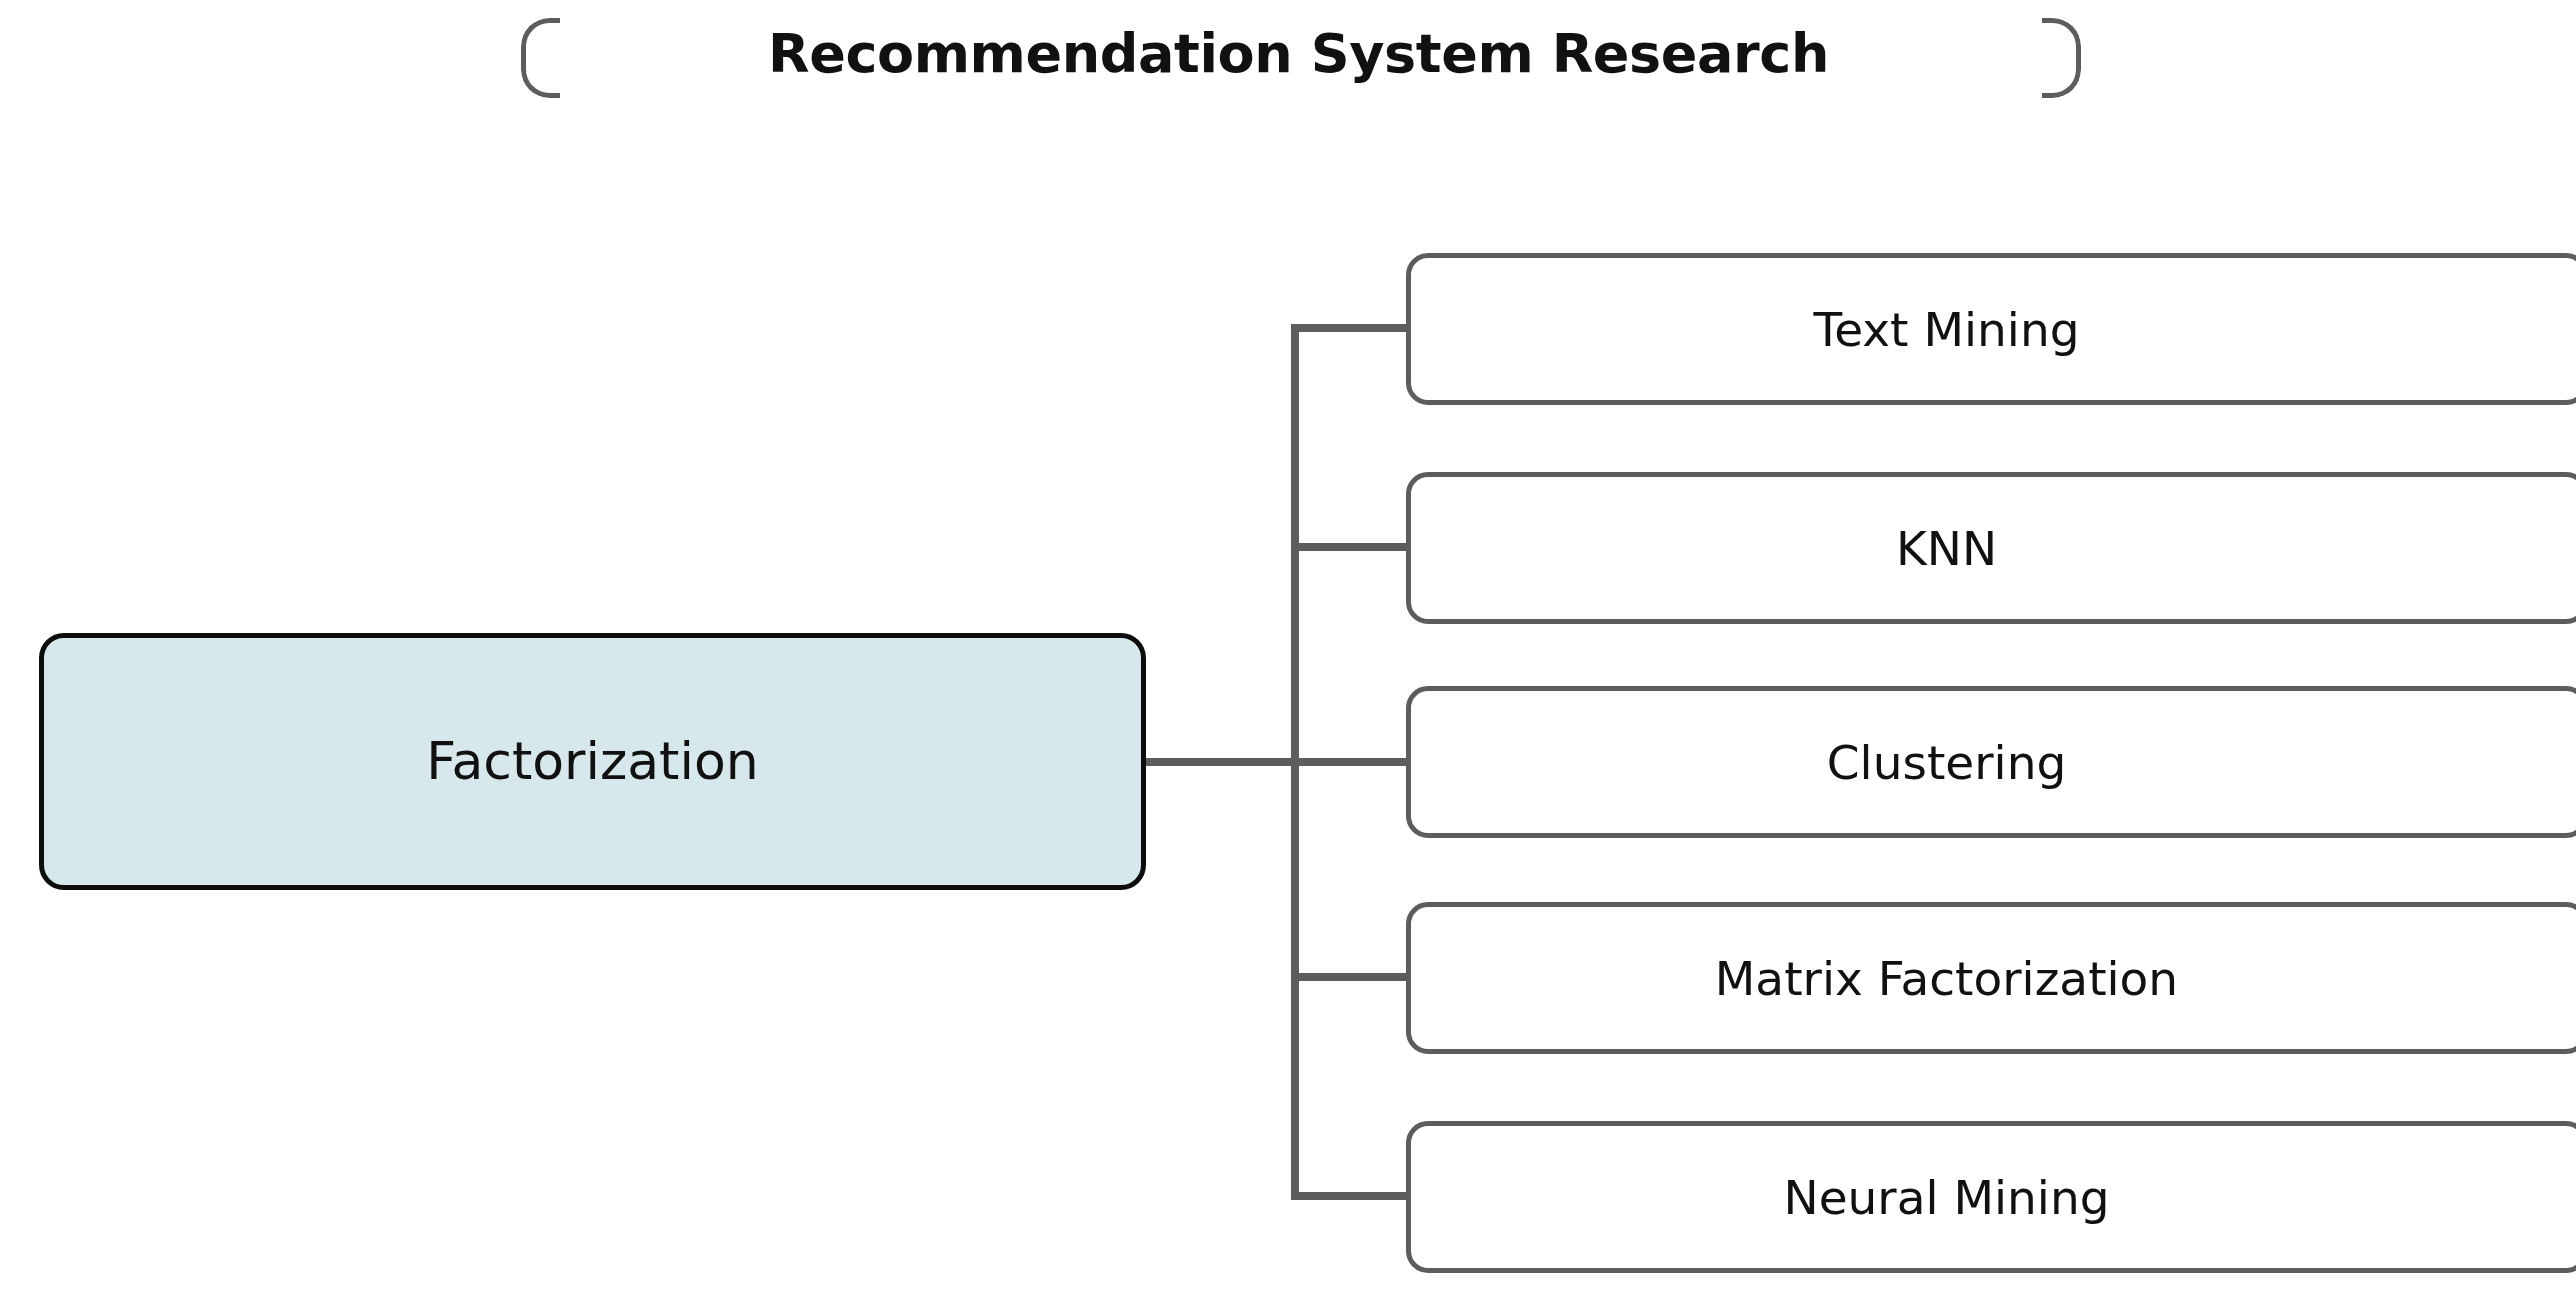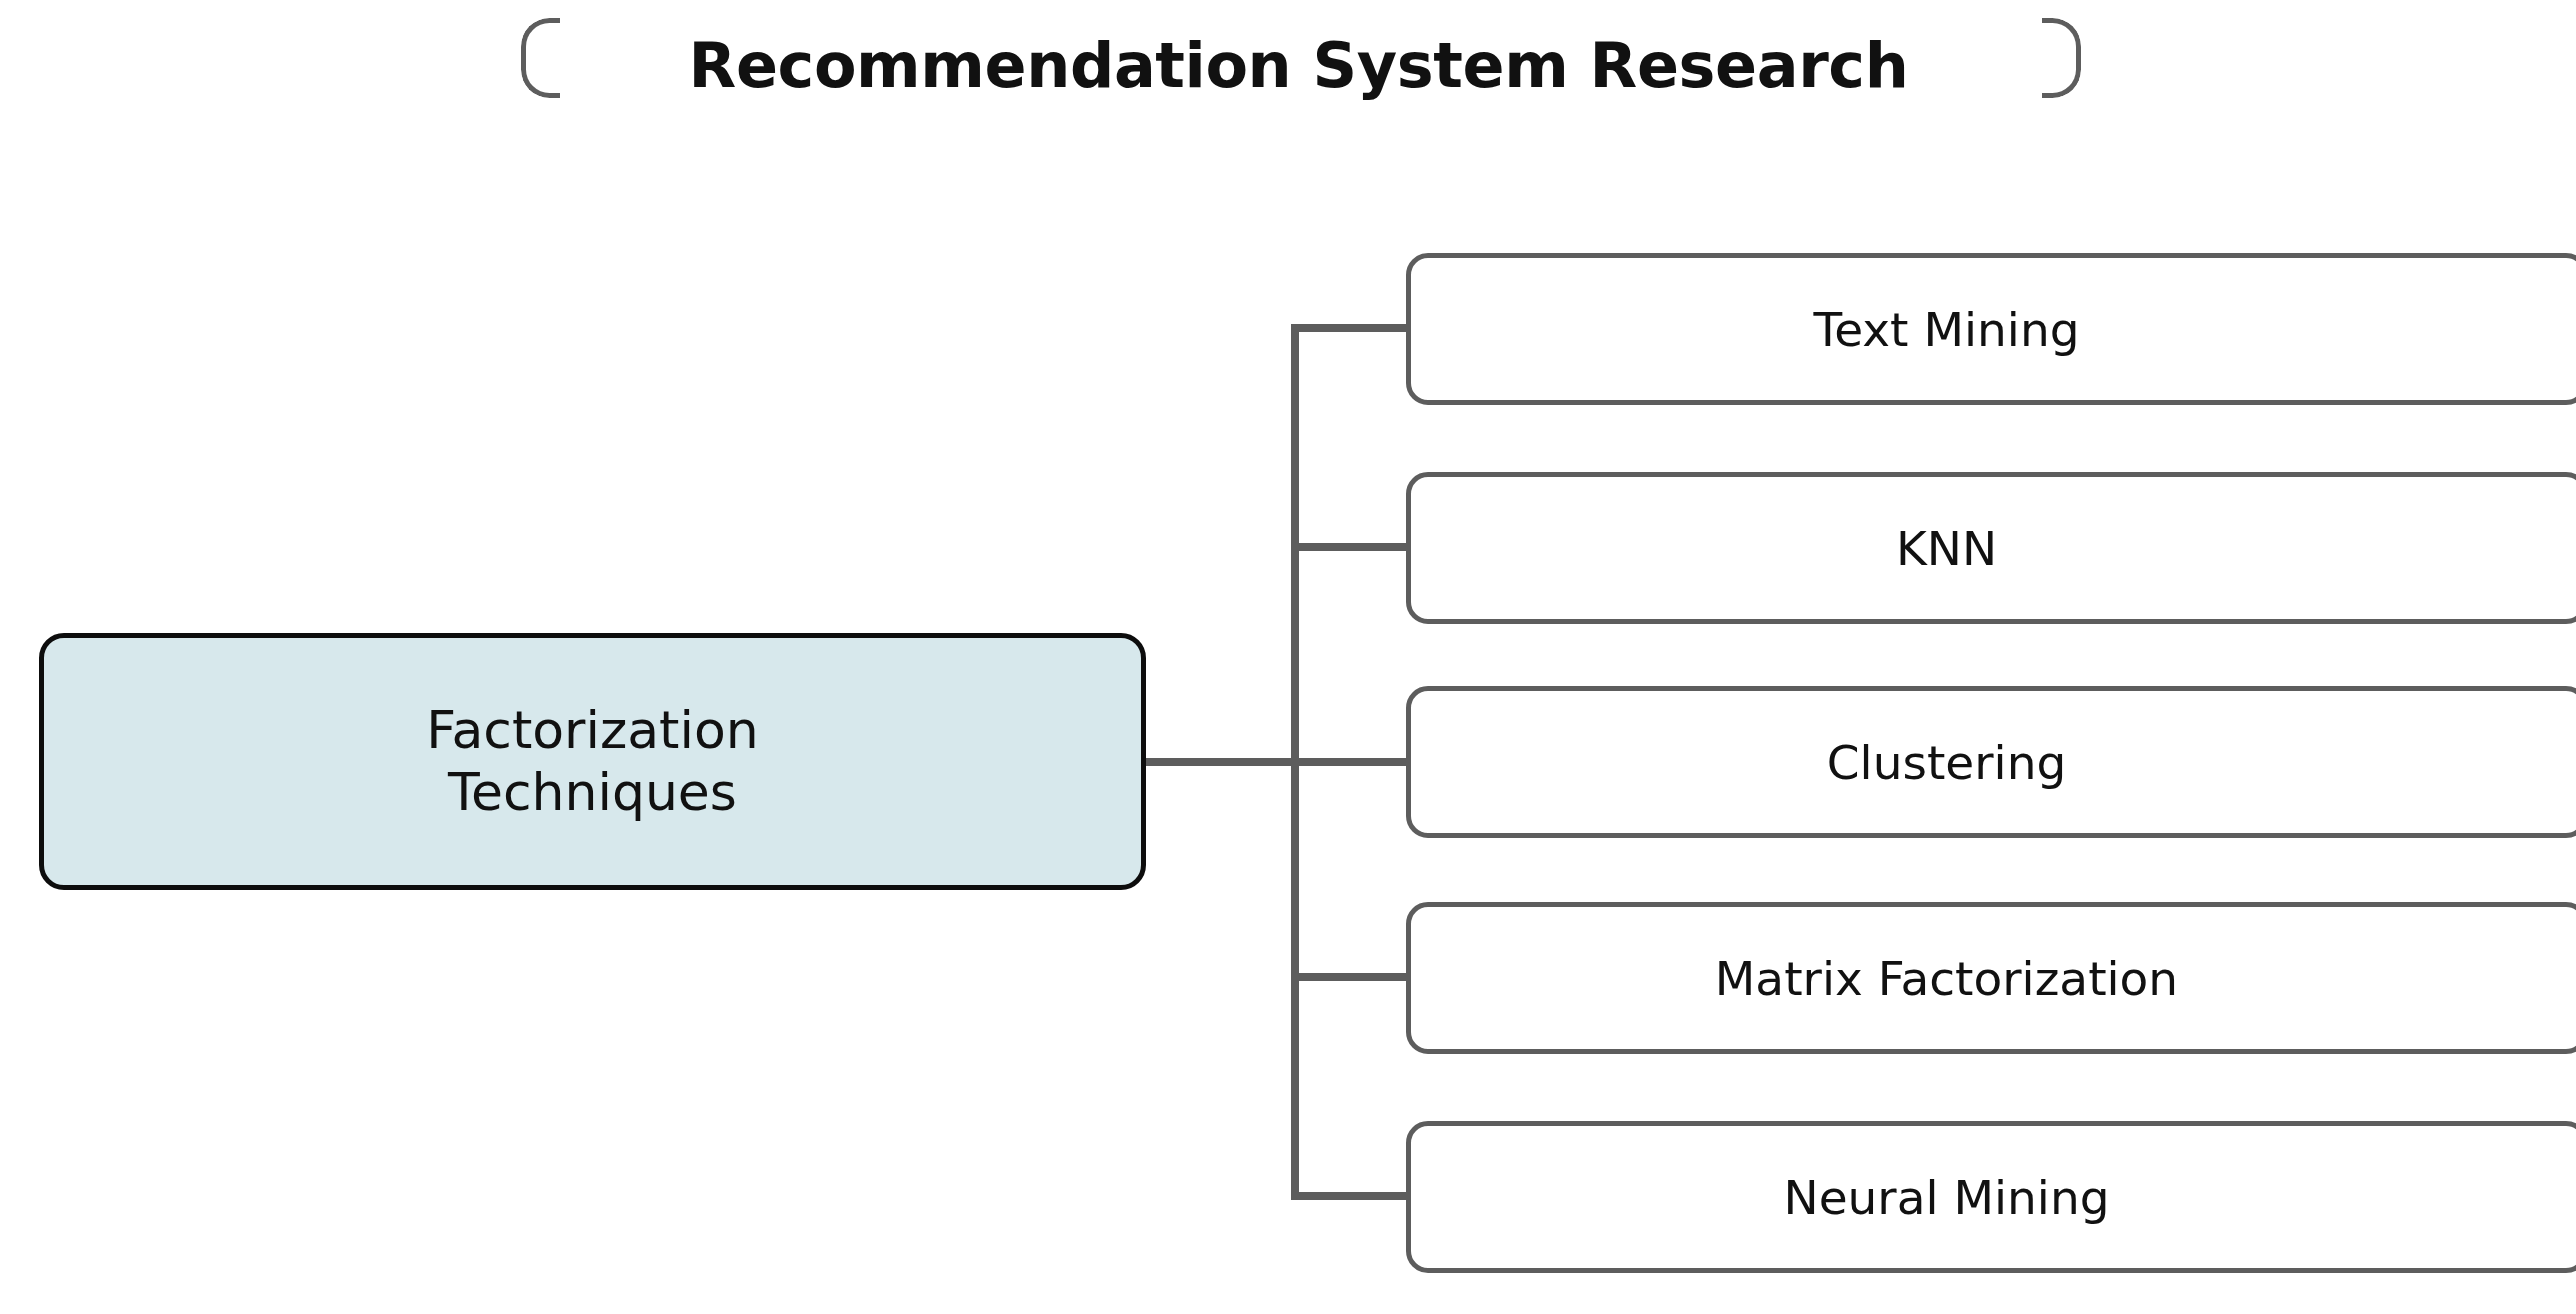--- a/index.html
+++ b/index.html
@@ -59,26 +59,26 @@
     -webkit-mask-image: linear-gradient(to left, #000 0 15px, transparent 15px 100%),
                         linear-gradient(to bottom, #000 0 18.4px, transparent 18.4px calc(100% - 18.4px), #000 calc(100% - 18.4px) 100%);
     mask-image: linear-gradient(to left, #000 0 15px, transparent 15px 100%),
                 linear-gradient(to bottom, #000 0 18.4px, transparent 18.4px calc(100% - 18.4px), #000 calc(100% - 18.4px) 100%);
     -webkit-mask-composite: source-over;
     mask-composite: add;
   }
   #title-text {
     position: absolute;
     left: 75px;
-    top: 23px;
+    top: 11px;
     width: 1441px;
     height: 70px;
     line-height: 70px;
     text-align: center;
-    font-size: 62px;
+    font-size: 54px;
     font-weight: bold;
     color: #111111;
     letter-spacing: -0.4px;
     white-space: nowrap;
   }
 
   
   #root-node {
     position: absolute;
     left: 39px;
@@ -154,21 +154,20 @@
 <div id="canvas">
 
   <div id="title-row">
     <div class="bracket left"></div>
     <div id="title-text">Recommendation System Research</div>
     <div class="bracket right"></div>
   </div>
 
   <div id="root-node">
     <div class="line">Factorization</div>
-    <div class="line">Techniques</div>
   </div>
 
   <div id="root-stem" class="conn"></div>
   <div id="trunk" class="conn"></div>
 
   <div class="conn branch" style="top:324px;"></div>
   <div class="conn branch" style="top:543px;"></div>
   <div class="conn branch" style="top:758px;"></div>
   <div class="conn branch" style="top:973px;"></div>
   <div class="conn branch" style="top:1192px;"></div>

